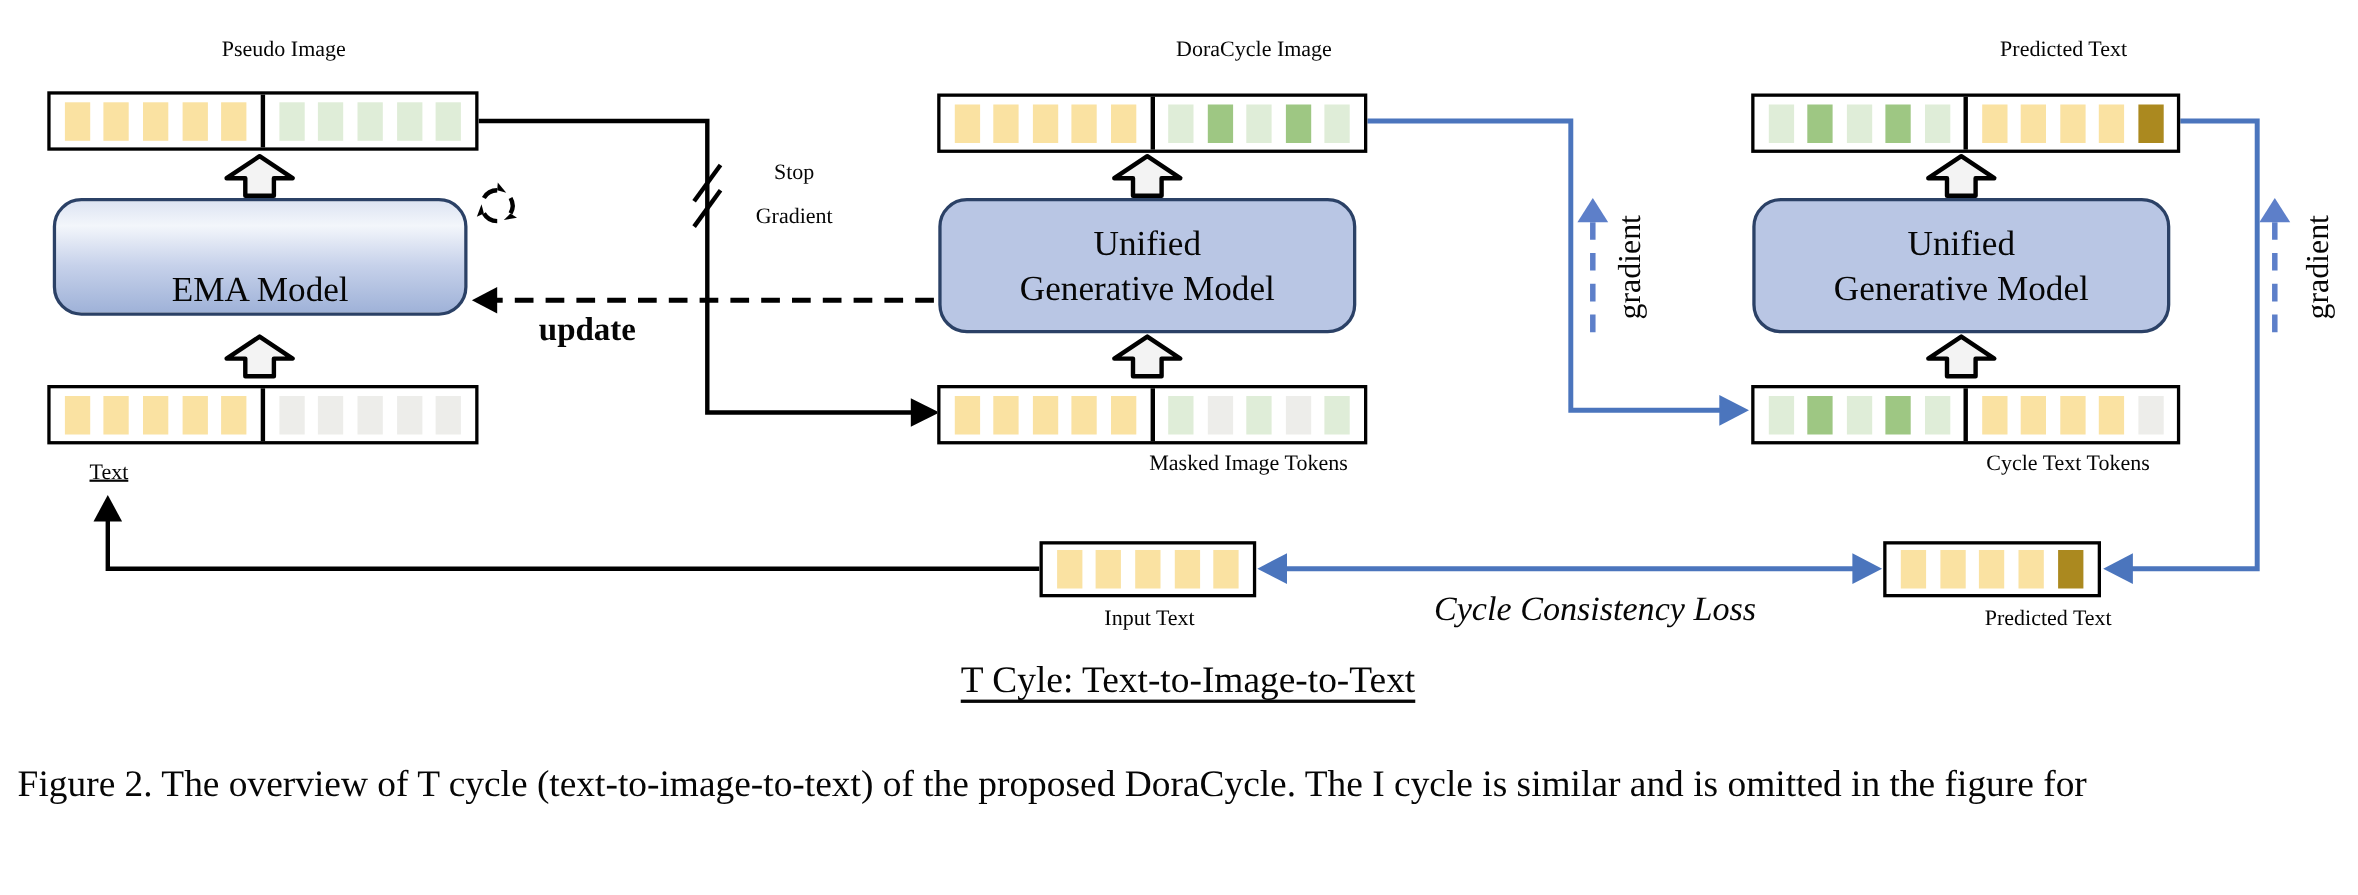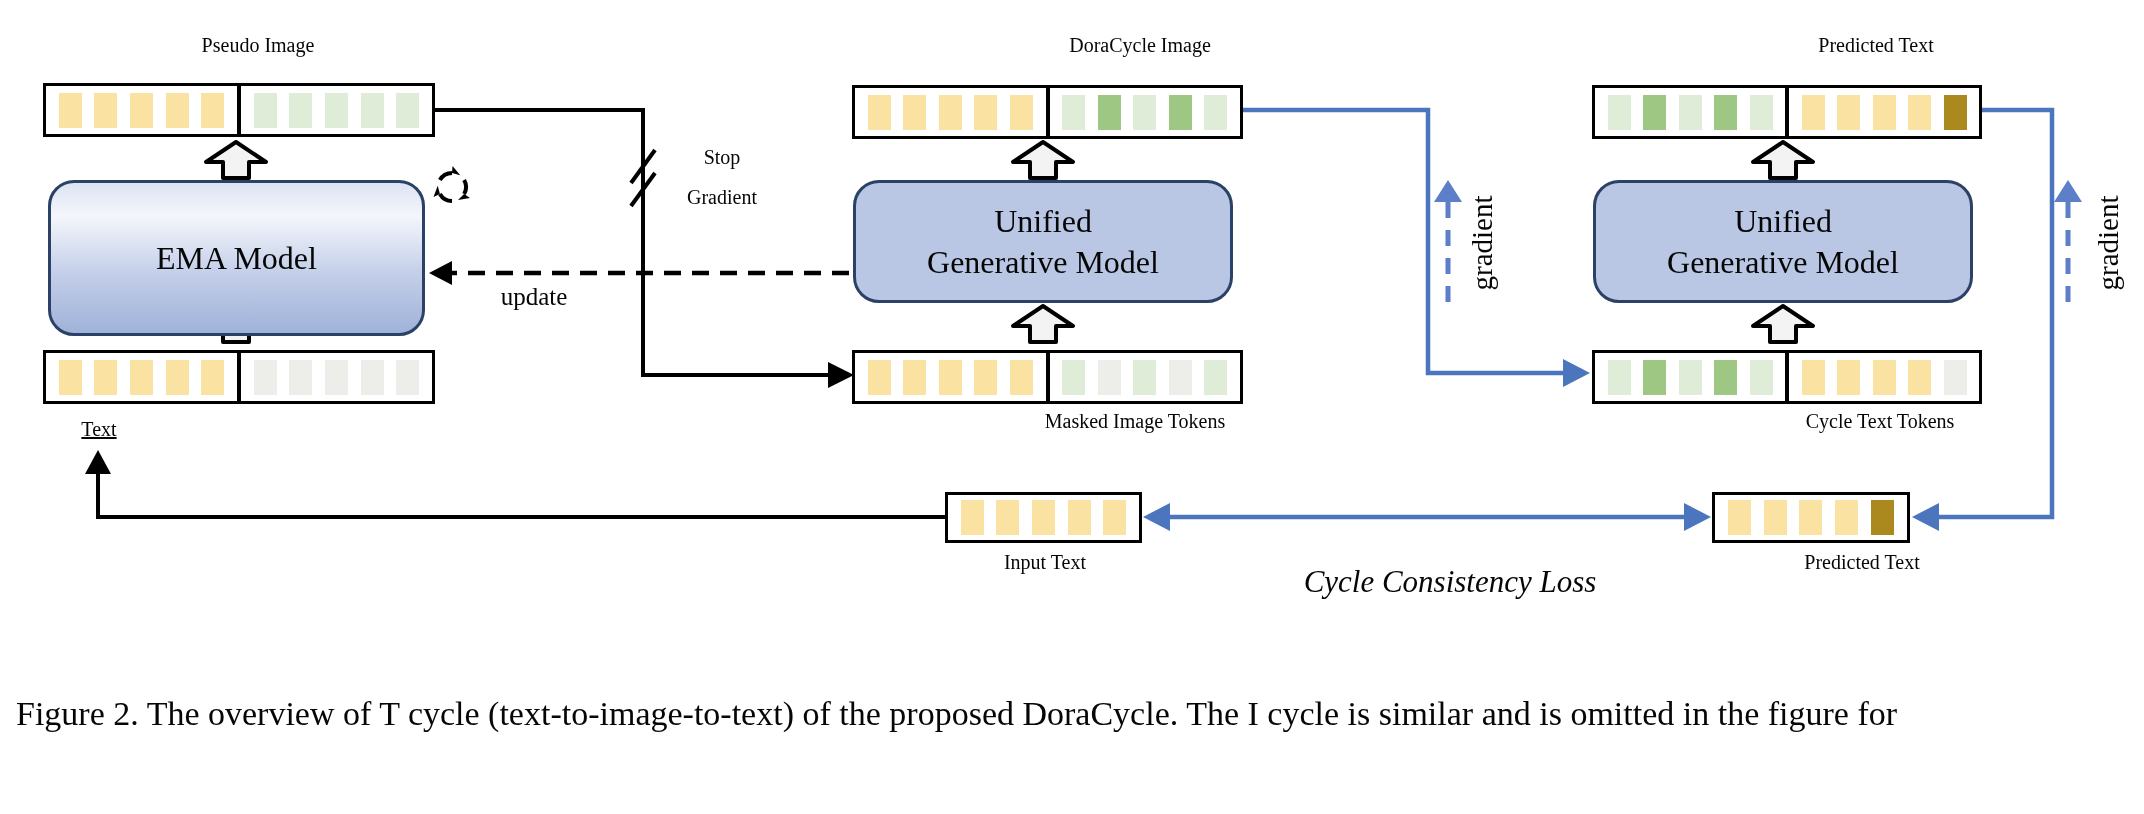--- a/index.html
+++ b/index.html
@@ -1,22 +1,22 @@
 <!DOCTYPE html>
 <html><head>
 <meta charset="utf-8">
 <style>
   html,body{margin:0;padding:0;background:#ffffff;}
   .fig{position:relative;width:2144px;height:814px;background:#ffffff;overflow:hidden;
        font-family:"Liberation Serif", serif;color:#060606;}
   .overlay{position:absolute;left:0;top:0;}
   .label{position:absolute;white-space:nowrap;font-size:20px;transform:translateX(-50%);}
-  .label.small{font-size:25px;}
+  .label.small{font-size:30px;font-weight:bold;}
   .vlabel{position:absolute;white-space:nowrap;font-size:29px;transform:translate(-50%,-50%) rotate(-90deg);}
-  .italic{font-style:italic;font-size:31px;margin-top:28px;}
+  .italic{font-style:italic;font-size:31px;}
   .title{position:absolute;white-space:nowrap;font-size:34px;transform:translateX(-50%);
          text-decoration:underline;text-underline-offset:7px;text-decoration-thickness:2.5px;}
   .bar{position:absolute;background:#fff;border:3px solid #000;display:flex;box-sizing:border-box;}
   .half{flex:1;display:flex;justify-content:space-evenly;align-items:center;}
   .half + .half{border-left:4px solid #000;}
   .token{width:23px;height:35px;}
   .mbox{position:absolute;border:3.5px solid #2b4166;border-radius:26px;
         display:flex;flex-direction:column;justify-content:center;align-items:center;
         font-size:32px;line-height:41px;box-sizing:border-box;background:#b9c6e4;}
   .mbox.ema{background:linear-gradient(180deg,#dde4f2 0%,#f3f6fb 22%,#c6d1ea 58%,#9fb2d8 100%);}
@@ -189,21 +189,21 @@
   <div class="bar" style="left: 1712px; top: 492px; width: 198px; height: 51px;">
       <div class="half">
         <div class="token" style="background: rgb(250, 226, 162);"></div>
         <div class="token" style="background: rgb(250, 226, 162);"></div>
         <div class="token" style="background: rgb(250, 226, 162);"></div>
         <div class="token" style="background: rgb(250, 226, 162);"></div>
         <div class="token" style="background: rgb(171, 137, 31);"></div>
       </div>
     </div>
 
-  <div class="mbox ema" style="left:48px;top:180px;width:377px;height:156px;">
+  <div class="mbox ema" style="left:48px;top:180px;width:377px;height:107px;justify-content:flex-end;">
     <div>EMA Model</div>
   </div>
   <div class="mbox" style="left:853px;top:180px;width:380px;height:123px;">
     <div>Unified</div>
     <div>Generative Model</div>
   </div>
   <div class="mbox" style="left:1593px;top:180px;width:380px;height:123px;">
     <div>Unified</div>
     <div>Generative Model</div>
   </div>
@@ -215,18 +215,19 @@
   <div class="label" style="left:1135px;top:410px;">Masked Image Tokens</div>
   <div class="label" style="left:1880px;top:410px;">Cycle Text Tokens</div>
   <div class="label" style="left:1045px;top:551px;">Input Text</div>
   <div class="label" style="left:1862px;top:551px;">Predicted Text</div>
   <div class="label italic" style="left:1450px;top:536px;">Cycle Consistency Loss</div>
   <div class="label" style="left:722px;top:146px;">Stop</div>
   <div class="label" style="left:722px;top:186px;">Gradient</div>
   <div class="label small" style="left:534px;top:283px;">update</div>
   <div class="vlabel" style="left:1482px;top:243px;">gradient</div>
   <div class="vlabel" style="left:2108px;top:243px;">gradient</div>
+  <div class="title" style="left:1080px;top:600px;">T Cyle: Text-to-Image-to-Text</div>
 
   <div class="caption">
     <div>Figure 2. The overview of T cycle (text-to-image-to-text) of the proposed DoraCycle. The I cycle is similar and is omitted in the figure for</div>
   </div>
 
 </div>
 
 </body></html>

